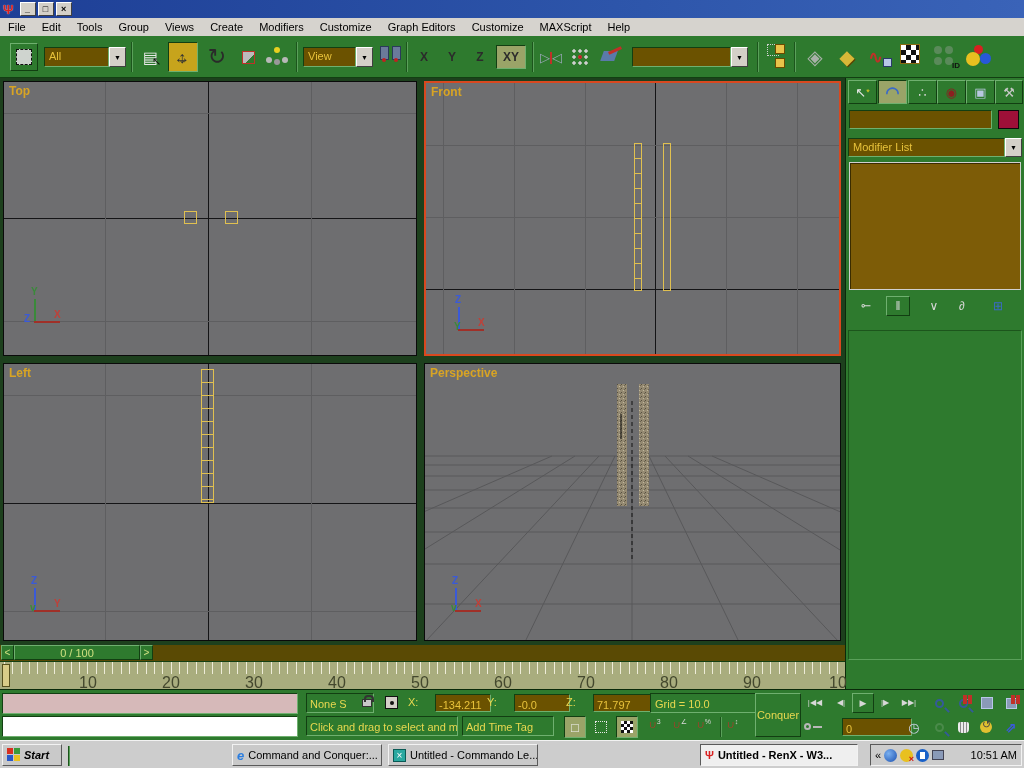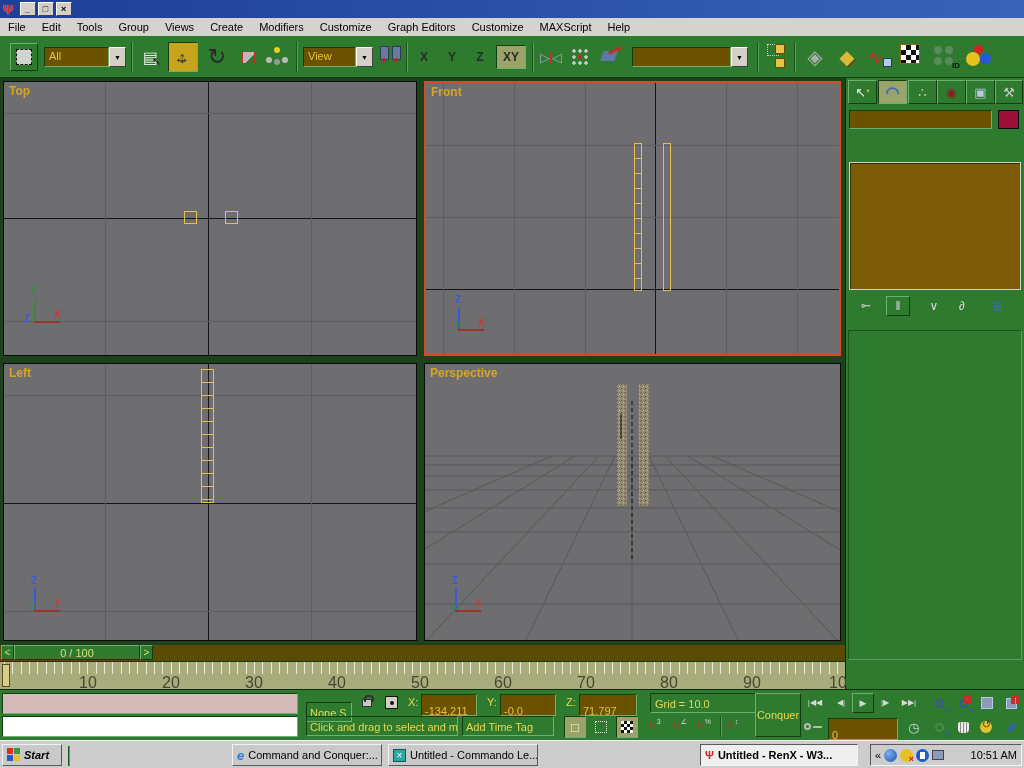--- a/index.html
+++ b/index.html
@@ -65,21 +65,21 @@
   #ruler { position:absolute; left:0; top:661px; width:845px; height:28px; background:#a9ad7e; border-top:1px solid #123f12; }
   #ruler-ticks { position:absolute; left:4px; top:0; width:841px; height:12px;
     background-image:repeating-linear-gradient(to right,#eeecd8 0 1px,transparent 1px 8.33px); }
   .ruler-num { position:absolute; top:12px; font-size:16px; color:#44482e; transform:translateX(-50%); }
   #ruler-marker { position:absolute; left:2px; top:2px; width:8px; height:23px; background:#d8cc88; border:1px solid #55501e; }
 
   
   #statusbar { position:absolute; left:0; top:689px; width:1024px; height:51px; background:#2e7a2e; border-top:1px solid #0a2a0a; }
   .sunken { border:1px solid; border-color:#123f12 #6fb06f #6fb06f #123f12; }
   .ylabel { color:#e8d850; font-size:11px; }
-  .sfield { position:absolute; height:18px; background:#6b5200; border:1px solid; border-color:#123f12 #6fb06f #6fb06f #123f12; color:#e8c23a; font-size:11px; padding:10px 3px; overflow:hidden; white-space:nowrap; }
+  .sfield { position:absolute; height:18px; background:#6b5200; border:1px solid; border-color:#123f12 #6fb06f #6fb06f #123f12; color:#e8c23a; font-size:11px; padding:4px 3px; overflow:hidden; white-space:nowrap;margin-left:14px; }
   .sbtn { position:absolute; width:22px; height:20px; }
   .magnet { color:#c03028; font-weight:bold; font-size:12px; line-height:10px; transform:rotate(180deg); display:inline-block; }
   .magsub { font-size:7px; color:#d8d8d8; vertical-align:super; }
 
   
   #taskbar { position:absolute; left:0; top:740px; width:1024px; height:28px; background:#cdcdcd; border-top:1px solid #f2f2f2; }
   .task { position:absolute; top:3px; height:22px; background:#c9c9c9; border:1px solid; border-color:#f2f2f2 #5a5a5a #5a5a5a #f2f2f2;
     display:flex; align-items:center; font-size:11px; color:#000; padding:0 4px; overflow:hidden; white-space:nowrap; }
   .folder { width:14px; height:10px; background:#e8c34a; border:1px solid #8a6a10; position:relative; margin-right:4px; flex:none; }
   .folder::before { content:""; position:absolute; left:0; top:-3px; width:7px; height:3px; background:#e8c34a; border:1px solid #8a6a10; border-bottom:none; }
@@ -348,20 +348,24 @@
     <div class="tab btn-g" style="left:120px;">
       <span style="font-size:13px;color:#b8c8e0;">▣</span>
     </div>
     <div class="tab btn-g" style="left:149px;width:28px;">
       <span style="font-size:13px;color:#c8c8c8;">⚒</span>
     </div>
 
     <div class="field-olive" style="position:absolute;left:3px;top:32px;width:143px;height:19px;"></div>
     <div style="position:absolute;left:152px;top:32px;width:21px;height:19px;background:#9e1038;border:1px solid #0a0a0a;"></div>
 
+    <div class="dd" style="position:absolute;left:2px;top:60px;width:174px;height:19px;">
+      <span class="dd-field">Modifier List</span>
+      <span class="dd-arrow">▼</span>
+    </div>
 
     <div id="stackbox"></div>
 
     <div class="stackbtn" style="left:8px;">
         <span style="display:inline-block;transform:rotate(180deg);">⊸</span>
       </div>
     <div class="stackbtn btn-g" style="left:40px;">
         <span>‖</span>
       </div>
     <div class="stackbtn" style="left:76px;">
@@ -401,21 +405,21 @@
     <span class="ruler-num" style="left:669px;">80</span>
     <span class="ruler-num" style="left:752px;">90</span>
     <span class="ruler-num" style="left:838px;">10</span>
     <div id="ruler-marker"></div>
   </div>
 
   <div id="statusbar">
     <div style="position:absolute;left:2px;top:3px;width:296px;height:21px;background:#d6b9b9;border:1px solid;border-color:#123f12 #6fb06f #6fb06f #123f12;"></div>
     <div style="position:absolute;left:2px;top:26px;width:296px;height:21px;background:#ffffff;border:1px solid;border-color:#123f12 #6fb06f #6fb06f #123f12;"></div>
 
-    <div class="sunken" style="position:absolute;left:306px;top:12px;width:46px;height:20px;overflow:hidden;white-space:nowrap;">
+    <div class="sunken" style="position:absolute;left:306px;top:3px;width:68px;height:20px;overflow:hidden;white-space:nowrap;">
       <span class="ylabel" style="padding-left:3px;">None S</span>
     </div>
     <div class="sbtn" style="left:356px;top:3px;display:flex;justify-content:center;">
       <span class="lockicon"></span>
     </div>
     <div class="sbtn" style="left:382px;top:3px;">
       <span style="position:absolute;left:3px;top:3px;width:13px;height:13px;border:1px solid #111;background:#d4d0c8;"></span>
       <span style="position:absolute;left:8px;top:8px;width:4px;height:4px;border-radius:50%;background:#111;"></span>
     </div>
 

